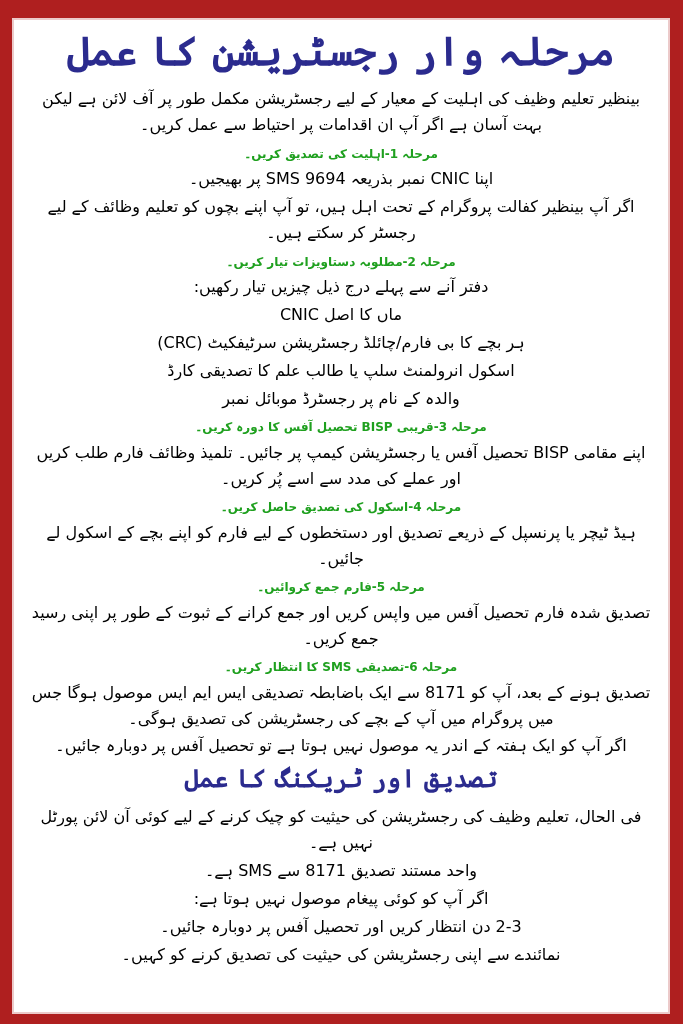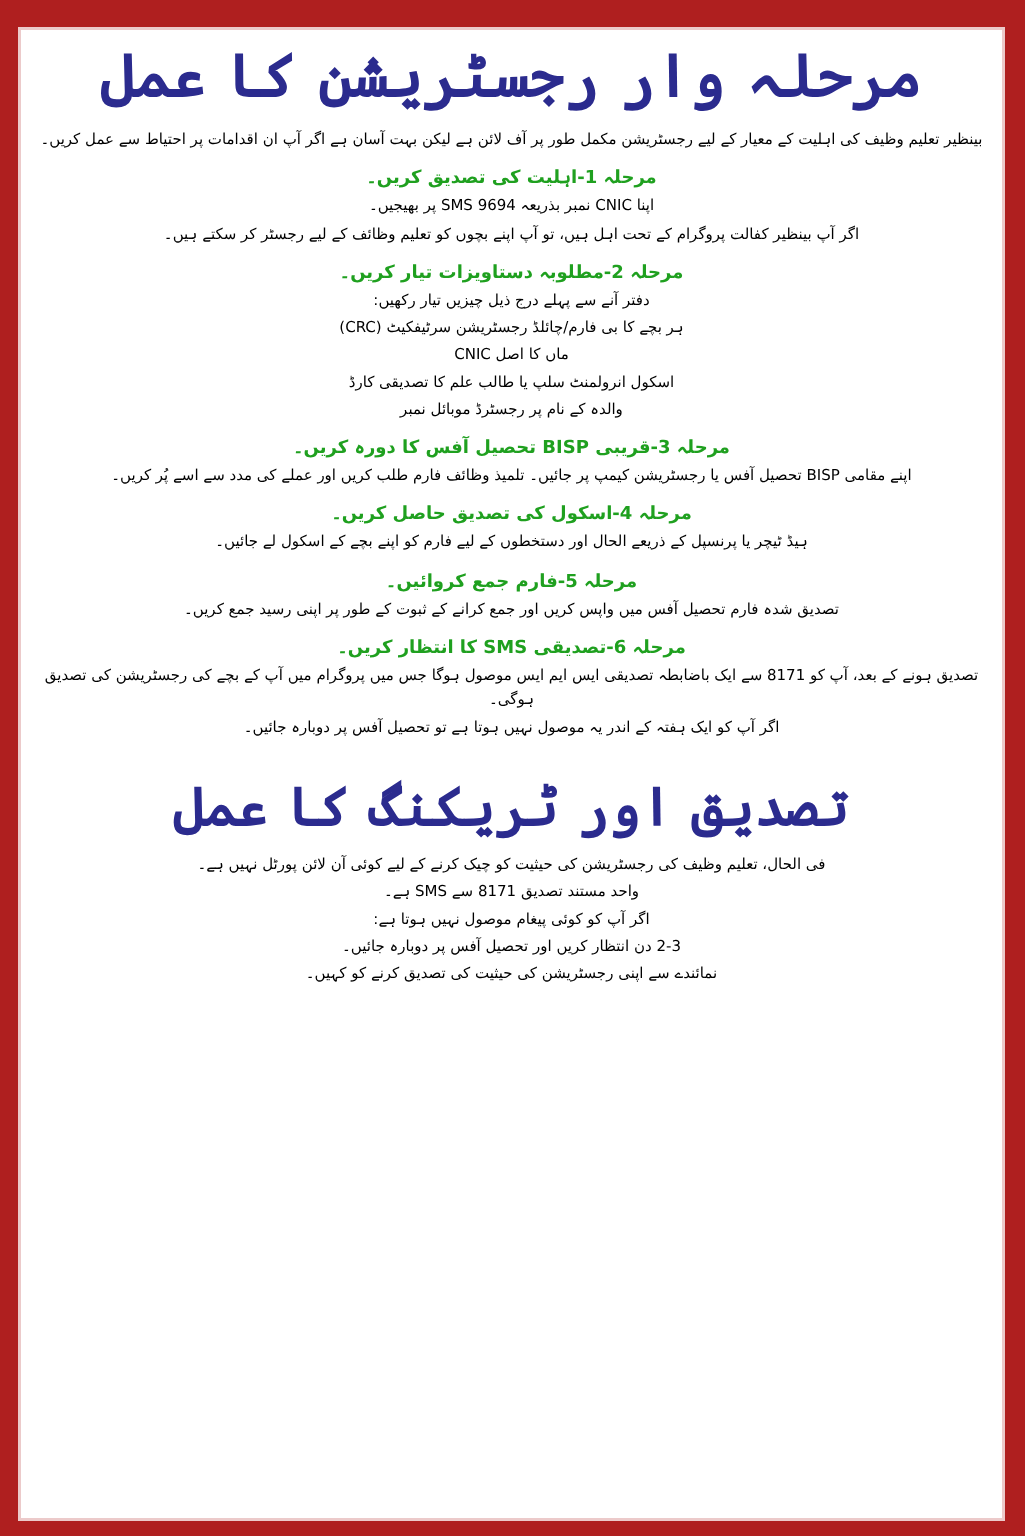--- a/index.html
+++ b/index.html
@@ -36,26 +36,26 @@
     font-family: "DejaVu Serif", "Liberation Serif", serif;
     font-weight: bold;
     font-size: 40px;
     line-height: 1.15;
     margin: 6px 0 10px 0;
   }
   .second-title {
     color: #2B2B8E;
     font-family: "DejaVu Serif", "Liberation Serif", serif;
     font-weight: bold;
-    font-size: 36px;
+    font-size: 25px;
     line-height: 1.15;
-    margin: 22px 0 8px 0;
+    margin: 4px 0 8px 0;
   }
   .intro, .line {
-    font-size: 10px;
+    font-size: 16px;
     line-height: 1.62;
     margin: 2px 0;
   }
   .step-heading {
     color: #1FA01F;
     font-size: 12px;
     font-weight: bold;
     line-height: 1.6;
     margin: 5px 0 2px 0;
   }
@@ -73,34 +73,34 @@
 
     <div class="step">
       <div class="step-heading">مرحلہ 1-اہلیت کی تصدیق کریں۔</div>
       <p class="line">اپنا CNIC نمبر بذریعہ SMS 9694 پر بھیجیں۔</p>
       <p class="line">اگر آپ بینظیر کفالت پروگرام کے تحت اہل ہیں، تو آپ اپنے بچوں کو تعلیم وظائف کے لیے رجسٹر کر سکتے ہیں۔</p>
     </div>
 
     <div class="step">
       <div class="step-heading">مرحلہ 2-مطلوبہ دستاویزات تیار کریں۔</div>
       <p class="line">دفتر آنے سے پہلے درج ذیل چیزیں تیار رکھیں:</p>
+      <p class="line">ماں کا اصل CNIC</p>
       <p class="line">ہر بچے کا بی فارم/چائلڈ رجسٹریشن سرٹیفکیٹ (CRC)</p>
-      <p class="line">ماں کا اصل CNIC</p>
       <p class="line">اسکول انرولمنٹ سلپ یا طالب علم کا تصدیقی کارڈ</p>
       <p class="line">والدہ کے نام پر رجسٹرڈ موبائل نمبر</p>
     </div>
 
     <div class="step">
       <div class="step-heading">مرحلہ 3-قریبی BISP تحصیل آفس کا دورہ کریں۔</div>
       <p class="line">اپنے مقامی BISP تحصیل آفس یا رجسٹریشن کیمپ پر جائیں۔ تلمیذ وظائف فارم طلب کریں اور عملے کی مدد سے اسے پُر کریں۔</p>
     </div>
 
     <div class="step">
       <div class="step-heading">مرحلہ 4-اسکول کی تصدیق حاصل کریں۔</div>
-      <p class="line">ہیڈ ٹیچر یا پرنسپل کے ذریعے الحال اور دستخطوں کے لیے فارم کو اپنے بچے کے اسکول لے جائیں۔</p>
+      <p class="line">ہیڈ ٹیچر یا پرنسپل کے ذریعے تصدیق اور دستخطوں کے لیے فارم کو اپنے بچے کے اسکول لے جائیں۔</p>
     </div>
 
     <div class="step">
       <div class="step-heading">مرحلہ 5-فارم جمع کروائیں۔</div>
       <p class="line">تصدیق شدہ فارم تحصیل آفس میں واپس کریں اور جمع کرانے کے ثبوت کے طور پر اپنی رسید جمع کریں۔</p>
     </div>
 
     <div class="step">
       <div class="step-heading">مرحلہ 6-تصدیقی SMS کا انتظار کریں۔</div>
       <p class="line">تصدیق ہونے کے بعد، آپ کو 8171 سے ایک باضابطہ تصدیقی ایس ایم ایس موصول ہوگا جس میں پروگرام میں آپ کے بچے کی رجسٹریشن کی تصدیق ہوگی۔</p>

